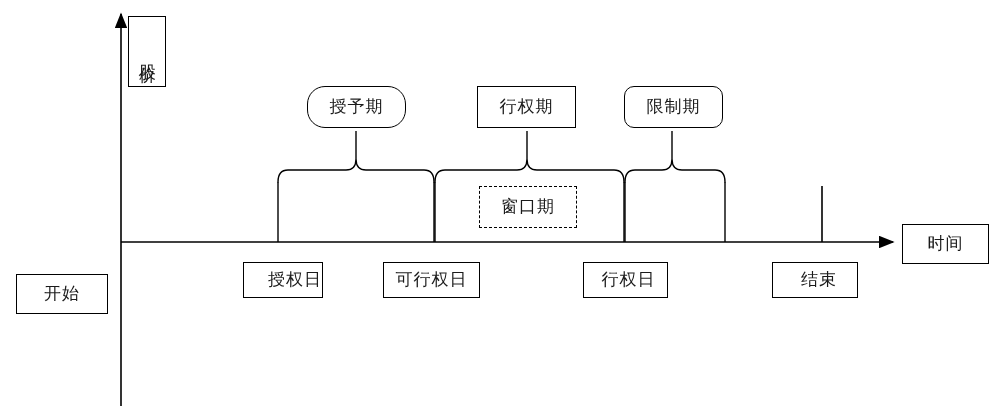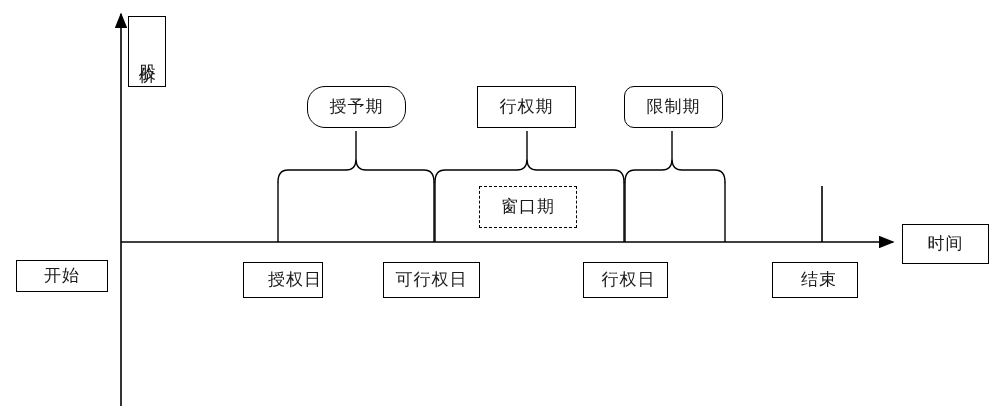--- a/index.html
+++ b/index.html
@@ -134,21 +134,21 @@
   </div>
 
   <div class="label-box" style="left:383px; top:262px; width:97px; height:36px;">
     <span>可行权日</span>
   </div>
 
   <div class="label-box" style="left:583px; top:262px; width:85px; height:36px;padding-left:6px;">
     <span>行权日</span>
   </div>
 
-  <div class="label-box" style="left:16px; top:260px; width:92px; height:32px;">
+  <div class="label-box" style="left:16px; top:274px; width:92px; height:40px;">
     <span>开始</span>
   </div>
 
   <div class="label-box" style="left:772px; top:262px; width:86px; height:36px;padding-left:8px;">
     <span>结束</span>
   </div>
 
   <div class="label-box" style="left:902px; top:224px; width:87px; height:40px;align-items:center;">
     <span>时间</span>
   </div>

